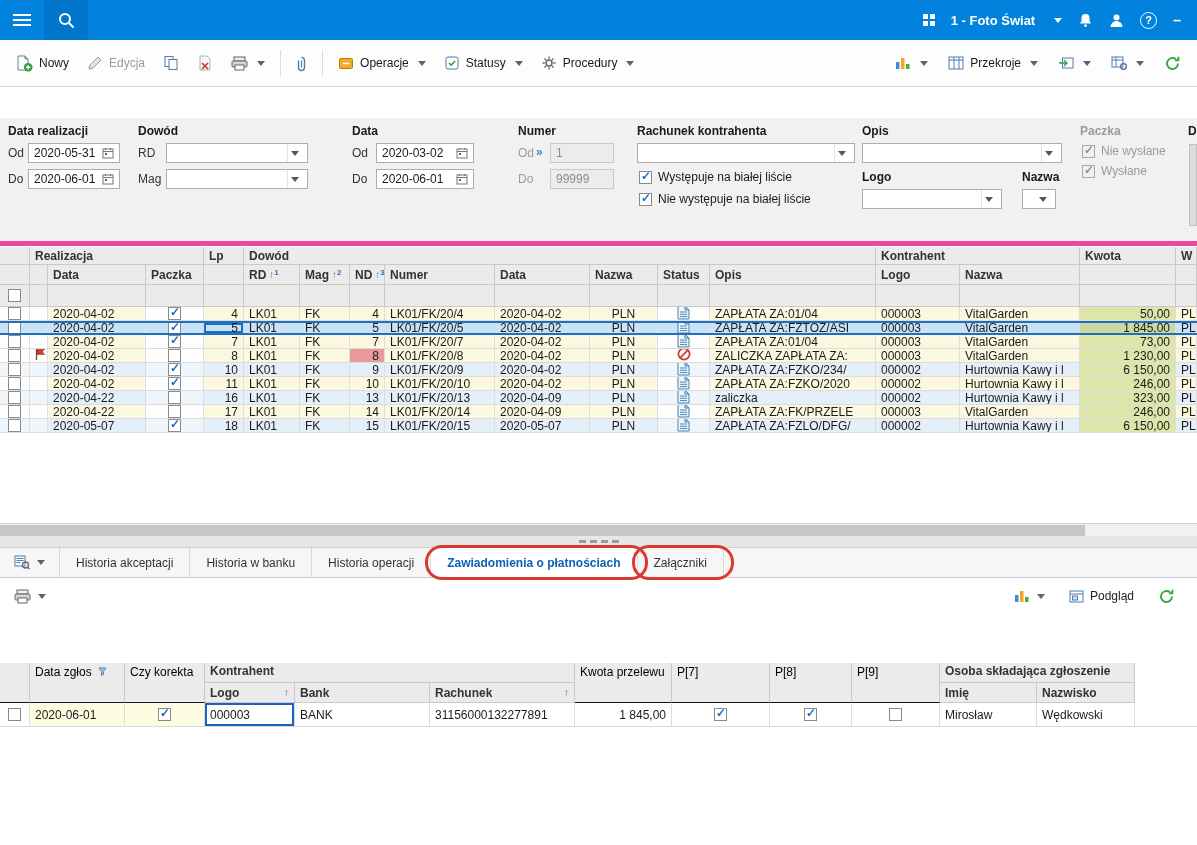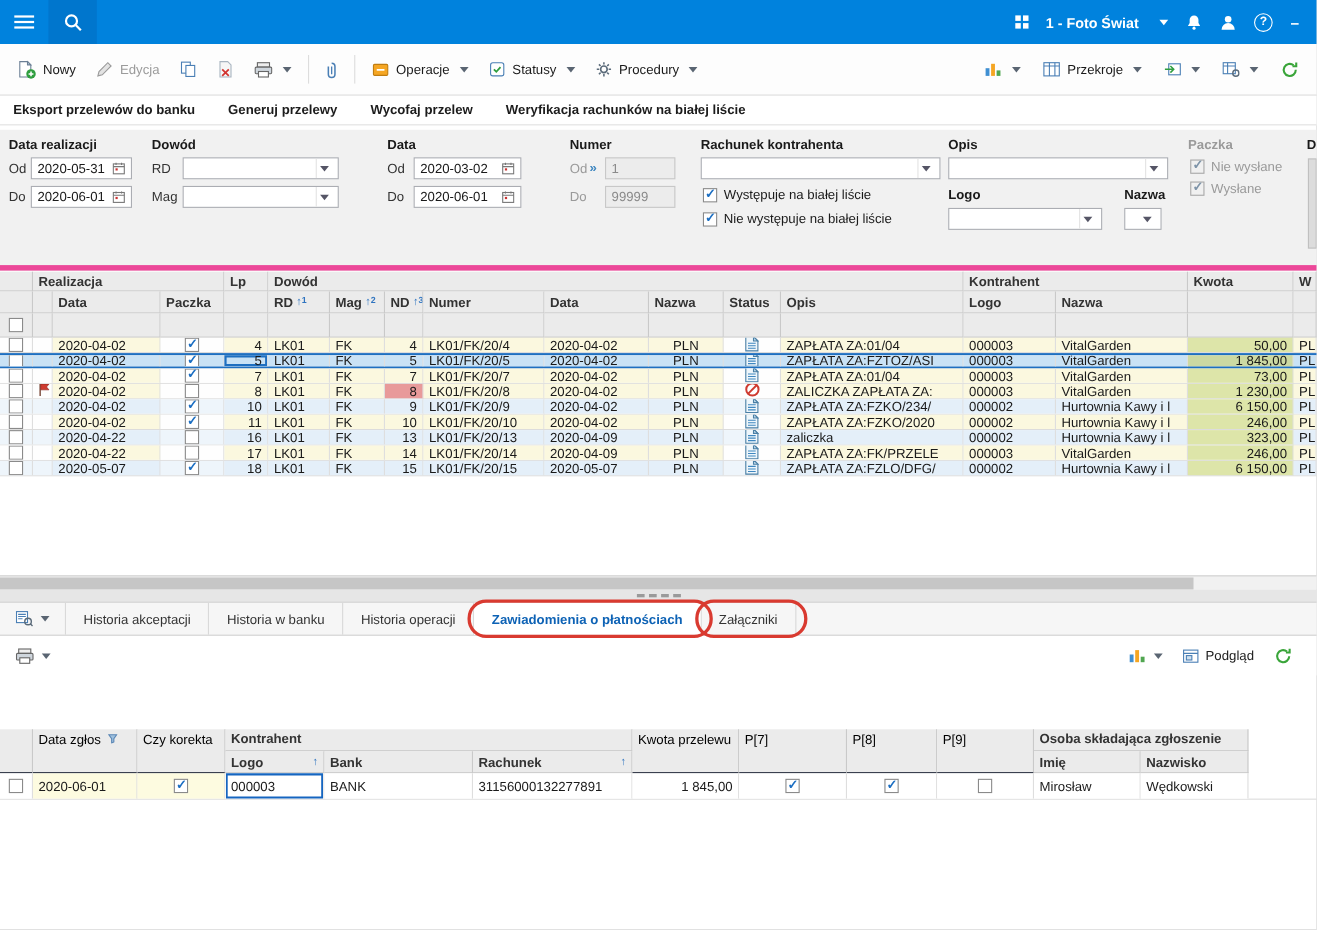--- a/index.html
+++ b/index.html
@@ -90,21 +90,21 @@
 
   
   .btabs{position:absolute;top:548px;left:0;width:100%;height:30px;background:#f6f6f6;border-bottom:1px solid #c9c9c9;display:flex;align-items:stretch}
   .bt-tools{display:flex;align-items:center;gap:4px;padding:0 8px;border-right:1px solid #d9d9d9}
   .btab{display:flex;align-items:center;padding:0 16px;border-right:1px solid #d9d9d9;color:#333;cursor:pointer;position:relative;white-space:nowrap}
   .btab.active{background:#fff;color:#0d62b5;font-weight:bold}
   .ellipse{position:absolute;left:-6px;right:-11px;top:-3px;bottom:-3px;border:3px solid #d93a30;border-radius:17px;pointer-events:none;z-index:5}
 
   
   .btb{position:absolute;top:578px;left:0;width:100%;height:36px;background:#fff;display:flex;align-items:center;padding:0 8px}
-  .btb-right{margin-left:auto;display:flex;align-items:center;gap:12px;padding-right:8px}
+  .btb-right{margin-left:auto;display:flex;align-items:center;gap:18px;padding-right:8px}
 
   
   .bgrid{position:absolute;top:663px;left:0;width:1197px}
   .bghead{display:flex}
   .bh{background:#ebebeb;border-right:1px solid #c9c9c9;border-bottom:1px solid #0f172a;font-weight:normal;color:#000000;padding:2px 5px;overflow:hidden;white-space:nowrap;cursor:pointer}
   .bh.single{height:40px}
   .bgroup{display:flex;flex-direction:column}
   .bband{height:20px;background:#ebebeb;border-right:1px solid #c9c9c9;border-bottom:1px solid #c9c9c9;font-weight:bold;color:#333;padding:1px 5px;white-space:nowrap;overflow:hidden}
   .bsubs{display:flex}
   .bsub{height:20px;background:#ebebeb;border-right:1px solid #c9c9c9;border-bottom:1px solid #c9c9c9;font-weight:bold;color:#333;padding:1px 5px;display:flex;align-items:center;overflow:hidden;white-space:nowrap;cursor:pointer}
@@ -262,26 +262,20 @@
       </div>
       <div class="tbtn">
         <svg width="17" height="17" viewBox="0 0 17 17">
             <path d="M14 8.5a5.5 5.5 0 1 1-2-4.2" fill="none" stroke="#3aa53a" stroke-width="1.9"></path>
             <path d="M14.4 1.8v3.4H11" fill="none" stroke="#3aa53a" stroke-width="1.9"></path>
           </svg>
       </div>
     </div>
   </div>
 
-  <div class="tb2">
-      <div class="action-link">Eksport przelewów do banku</div>
-      <div class="action-link">Generuj przelewy</div>
-      <div class="action-link">Wycofaj przelew</div>
-      <div class="action-link">Weryfikacja rachunków na białej liście</div>
-    </div>
 
   <div class="filters">
     <div class="flabel" style="left:8px;top:6px">Data realizacji</div>
     <div class="slabel" style="left:8px;top:28px">Od</div>
     <div class="fld" style="left:28px;top:25px;width:92px">
       <span>2020-05-31</span>
       <span class="cal">
           <svg width="12" height="12" viewBox="0 0 12 12">
             <rect x="1" y="2" width="10" height="9" fill="#fff" stroke="#777"></rect>
             <path d="M1 4.5h10" stroke="#777"></path>

